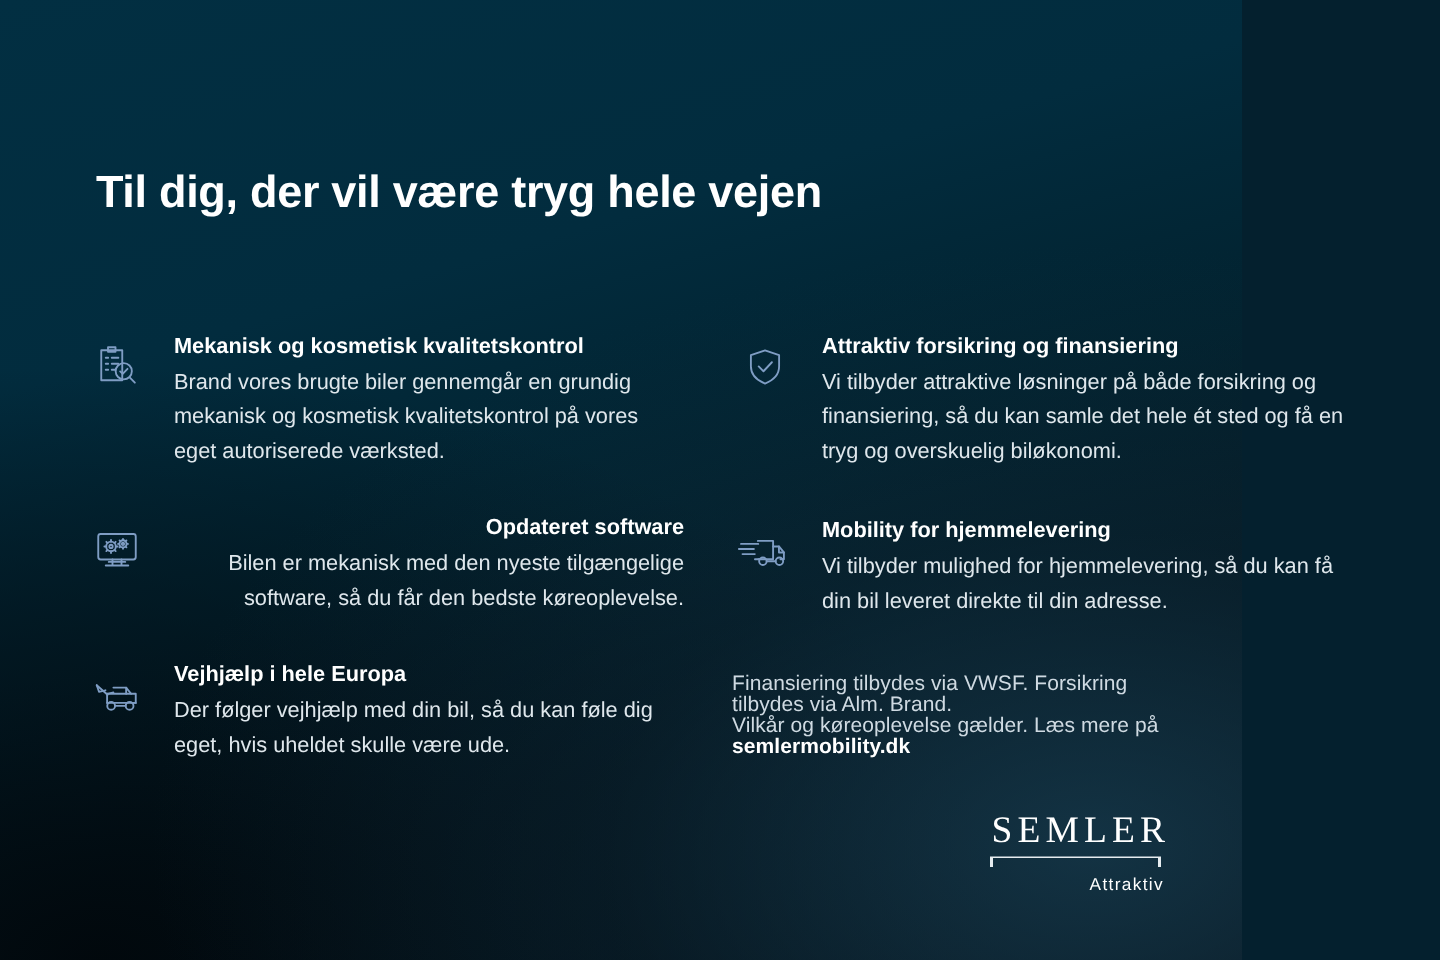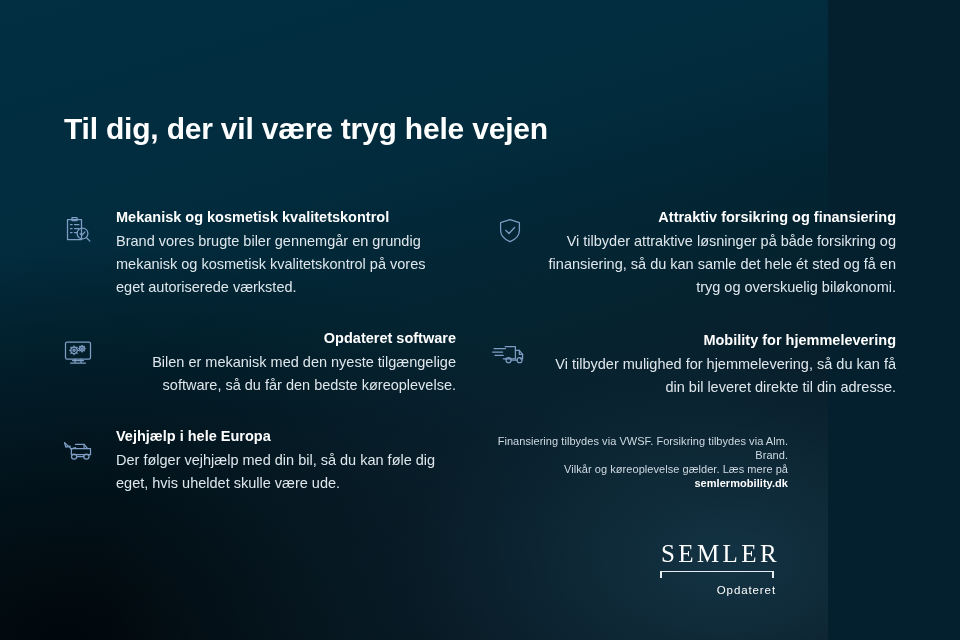--- a/index.html
+++ b/index.html
@@ -38,24 +38,24 @@
 
   .features {
     position: absolute;
     left: 56px;
     top: 203px;
     width: 856px;
   }
 
   .col {
     position: absolute;
-    top: 4px;
+    top: 18px;
   }
   .col-left  { left: 0px;   width: 400px; }
-  .col-right { left: 432px; width: 408px; text-align: right; }
+  .col-right { left: 432px; width: 408px; }
 
   .feature {
     position: relative;
     padding-left: 60px;
     margin-bottom: 25px;
   }
 
   .feature-icon {
     position: absolute;
     left: 2px;
@@ -84,21 +84,21 @@
     line-height: 23px;
     margin: 0;
     font-weight: 400;
   }
 
   .disclaimer {
     position: absolute;
     left: 432px;
     top: 205px;
     width: 300px;
-    font-size: 11px;
+    font-size: 14px;
     line-height: 14px;
     color: #cfdae2;
     letter-spacing: 0.05px;
   }
   .disclaimer .strong {
     font-weight: bold;
     color: #ffffff;
   }
 
   .logo {
@@ -242,16 +242,16 @@
         <div><span>Vilkår og køreoplevelse gælder. Læs mere på </span><span class="strong">semlermobility.dk</span></div>
       </div>
 
     </div>
 
   </div>
 
   <div class="logo">
     <div class="logo-word">SEMLER</div>
     <div class="logo-rule"></div>
-    <div class="logo-sub">Opdateret</div>
+    <div class="logo-sub">Attraktiv</div>
   </div>
 
 </div>
 
 </body></html>

